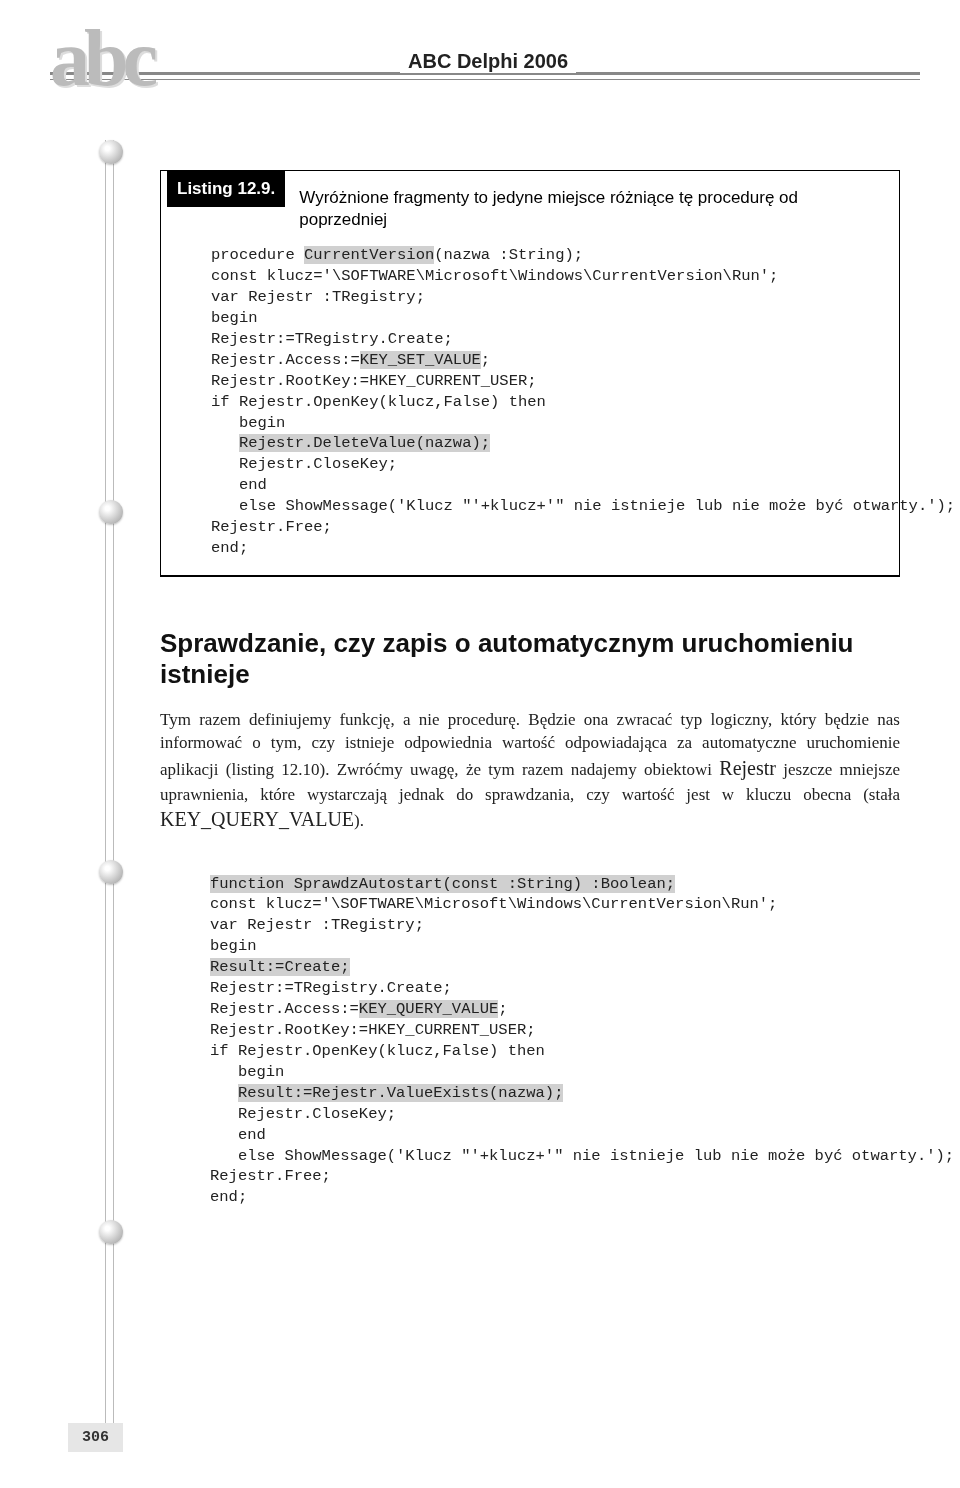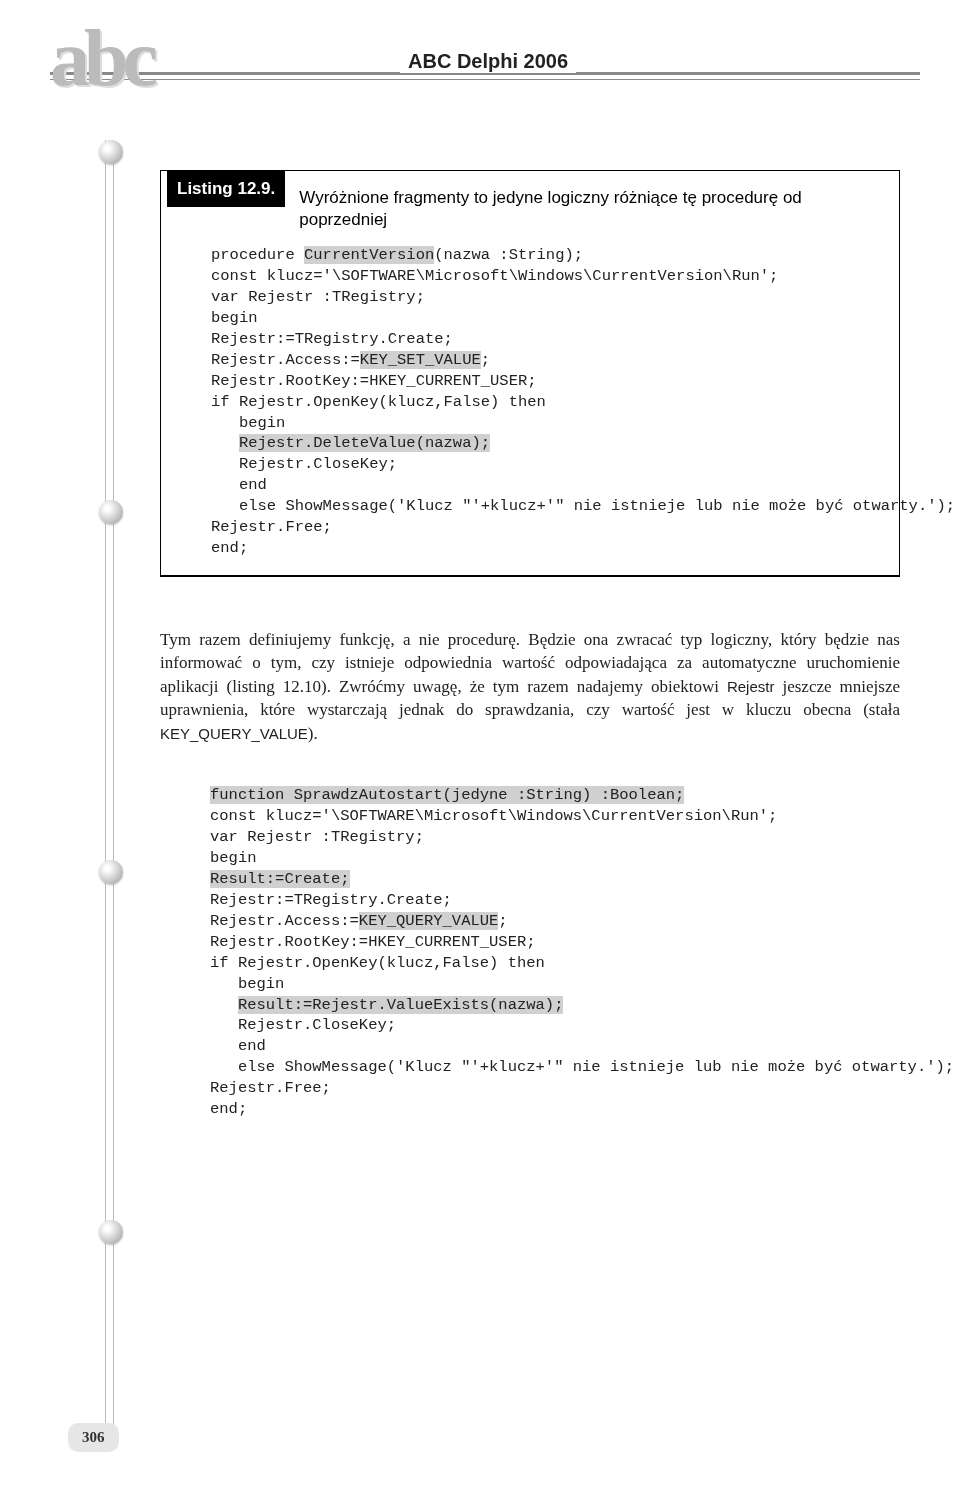--- a/index.html
+++ b/index.html
@@ -107,31 +107,31 @@
     margin: 6px 0 18px 0;
     color: #111;
   }
   .body-text {
     font-size: 17px;
     line-height: 1.38;
     text-align: justify;
     margin-bottom: 26px;
     color: #222;
   }
-  .body-text .mono { font-family: Liberation Sans, sans-serif; font-size: 15px; }
+  .body-text .mono { font-family: Liberation Serif, serif; font-size: 20px; }
   .page-number {
     position: absolute;
     left: 68px;
     bottom: 36px;
     background: #e6e6e6;
-    font-family: Liberation Serif, serif;
+    font-family: Liberation Mono, monospace;
     font-weight: bold;
     font-size: 15px;
     padding: 6px 14px;
-    border-radius: 10px;
+    border-radius: 0;
     color: #333;
   }
 </style>
 </head>
 <body>
 
 <div class="header-rule"></div>
 <div class="header-title">ABC Delphi 2006</div>
 <div class="abc-logo">abc</div>
 
@@ -142,44 +142,45 @@
   <div class="disc" style="top:360px;"></div>
   <div class="disc" style="top:720px;"></div>
   <div class="disc" style="top:1080px;"></div>
 </div>
 
 <div class="content">
 
   <div class="listing-box">
     <div class="listing-header">
       <div class="listing-label">Listing 12.9.</div>
-      <div class="listing-caption">Wyróżnione fragmenty to jedyne logiczny różniące tę procedurę od poprzedniej</div>
+      <div class="listing-caption">Wyróżnione fragmenty to jedyne miejsce różniące tę procedurę od poprzedniej</div>
     </div>
     <div class="code"><span>procedure </span><span class="hl">CurrentVersion</span><span>(nazwa :String);</span>
 <span>const klucz='\SOFTWARE\Microsoft\Windows\CurrentVersion\Run';</span>
 <span>var Rejestr :TRegistry;</span>
 <span>begin</span>
 <span>Rejestr:=TRegistry.Create;</span>
 <span>Rejestr.Access:=</span><span class="hl">KEY_SET_VALUE</span><span>;</span>
 <span>Rejestr.RootKey:=HKEY_CURRENT_USER;</span>
 <span>if Rejestr.OpenKey(klucz,False) then</span>
 <span>   begin</span>
 <span>   </span><span class="hl">Rejestr.DeleteValue(nazwa);</span>
 <span>   Rejestr.CloseKey;</span>
 <span>   end</span>
 <span>   else ShowMessage('Klucz "'+klucz+'" nie istnieje lub nie może być otwarty.');</span>
 <span>Rejestr.Free;</span>
 <span>end;</span></div>
   </div>
 
+  <h2 class="section-heading">Sprawdzanie, czy zapis o automatycznym uruchomieniu istnieje</h2>
 
   <p class="body-text"><span>Tym razem definiujemy funkcję, a nie procedurę. Będzie ona zwracać typ logiczny, który będzie nas informować o tym, czy istnieje odpowiednia wartość odpowiadająca za automatyczne uruchomienie aplikacji (listing 12.10). Zwróćmy uwagę, że tym razem nadajemy obiektowi </span><span class="mono">Rejestr</span><span> jeszcze mniejsze uprawnienia, które wystarczają jednak do sprawdzania, czy wartość jest w kluczu obecna (stała </span><span class="mono">KEY_QUERY_VALUE</span><span>).</span></p>
 
   <div class="listing-box" style="border:none;">
-    <div class="code"><span class="hl">function SprawdzAutostart(jedyne :String) :Boolean;</span>
+    <div class="code"><span class="hl">function SprawdzAutostart(const :String) :Boolean;</span>
 <span>const klucz='\SOFTWARE\Microsoft\Windows\CurrentVersion\Run';</span>
 <span>var Rejestr :TRegistry;</span>
 <span>begin</span>
 <span class="hl">Result:=Create;</span>
 <span>Rejestr:=TRegistry.Create;</span>
 <span>Rejestr.Access:=</span><span class="hl">KEY_QUERY_VALUE</span><span>;</span>
 <span>Rejestr.RootKey:=HKEY_CURRENT_USER;</span>
 <span>if Rejestr.OpenKey(klucz,False) then</span>
 <span>   begin</span>
 <span>   </span><span class="hl">Result:=Rejestr.ValueExists(nazwa);</span>

